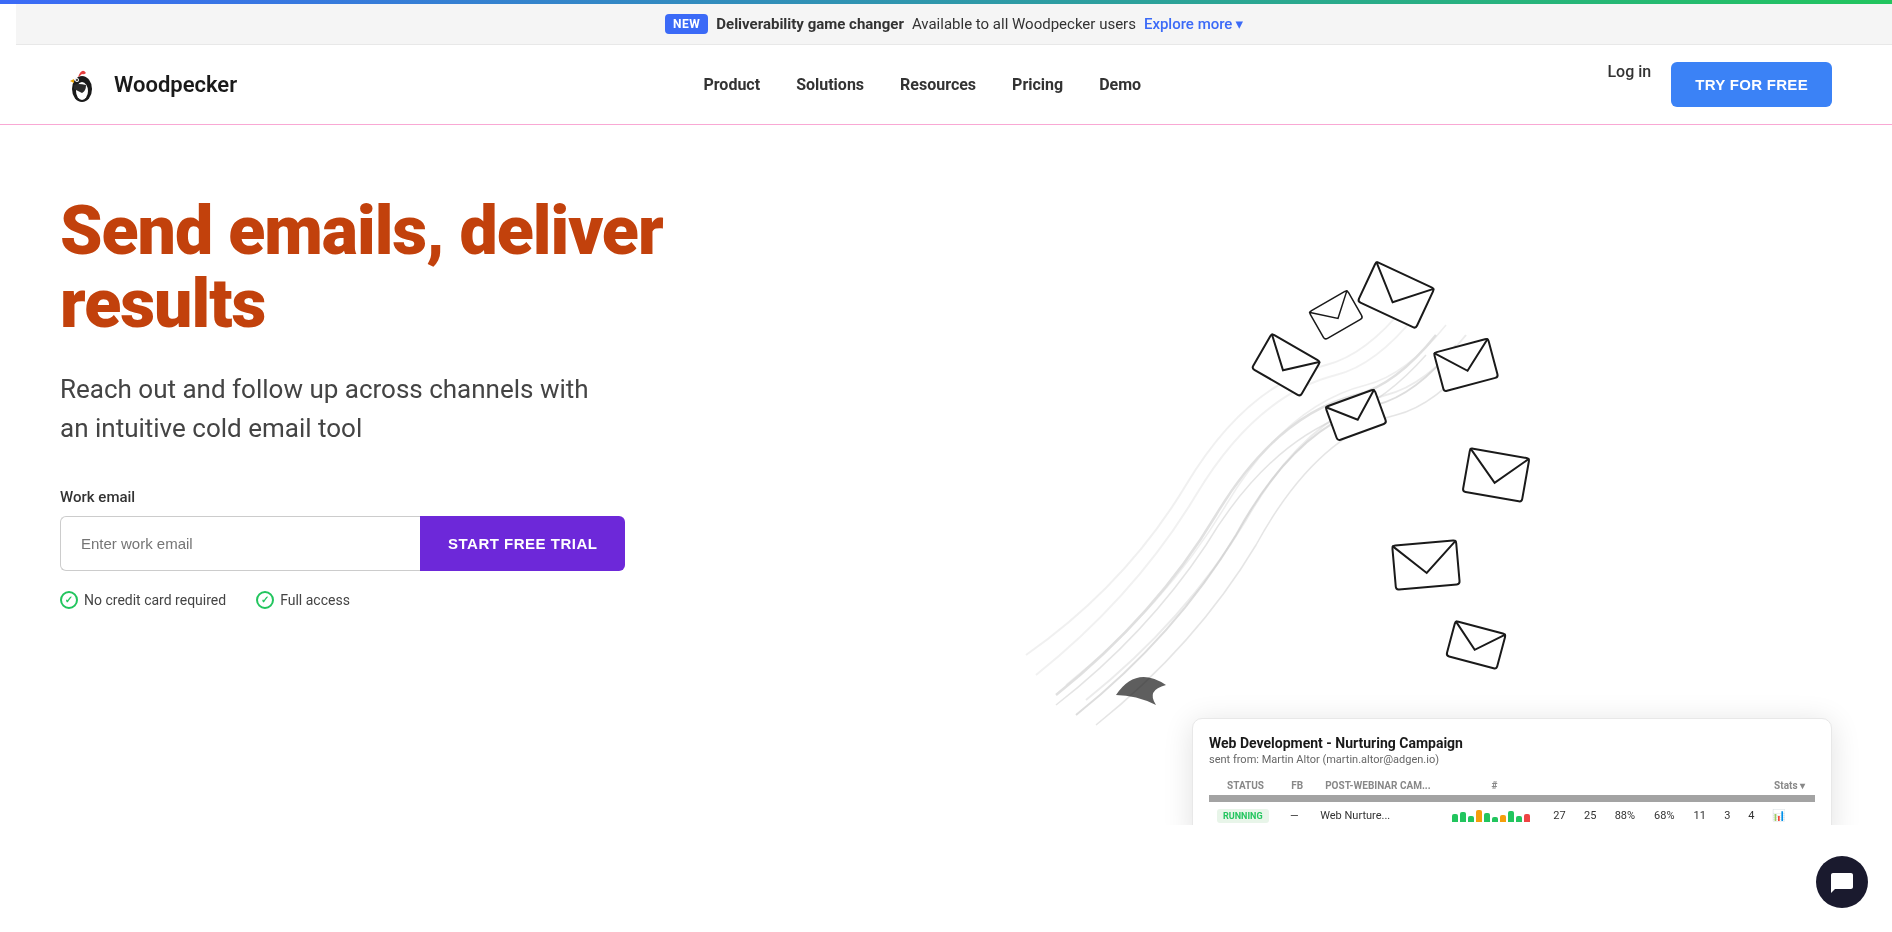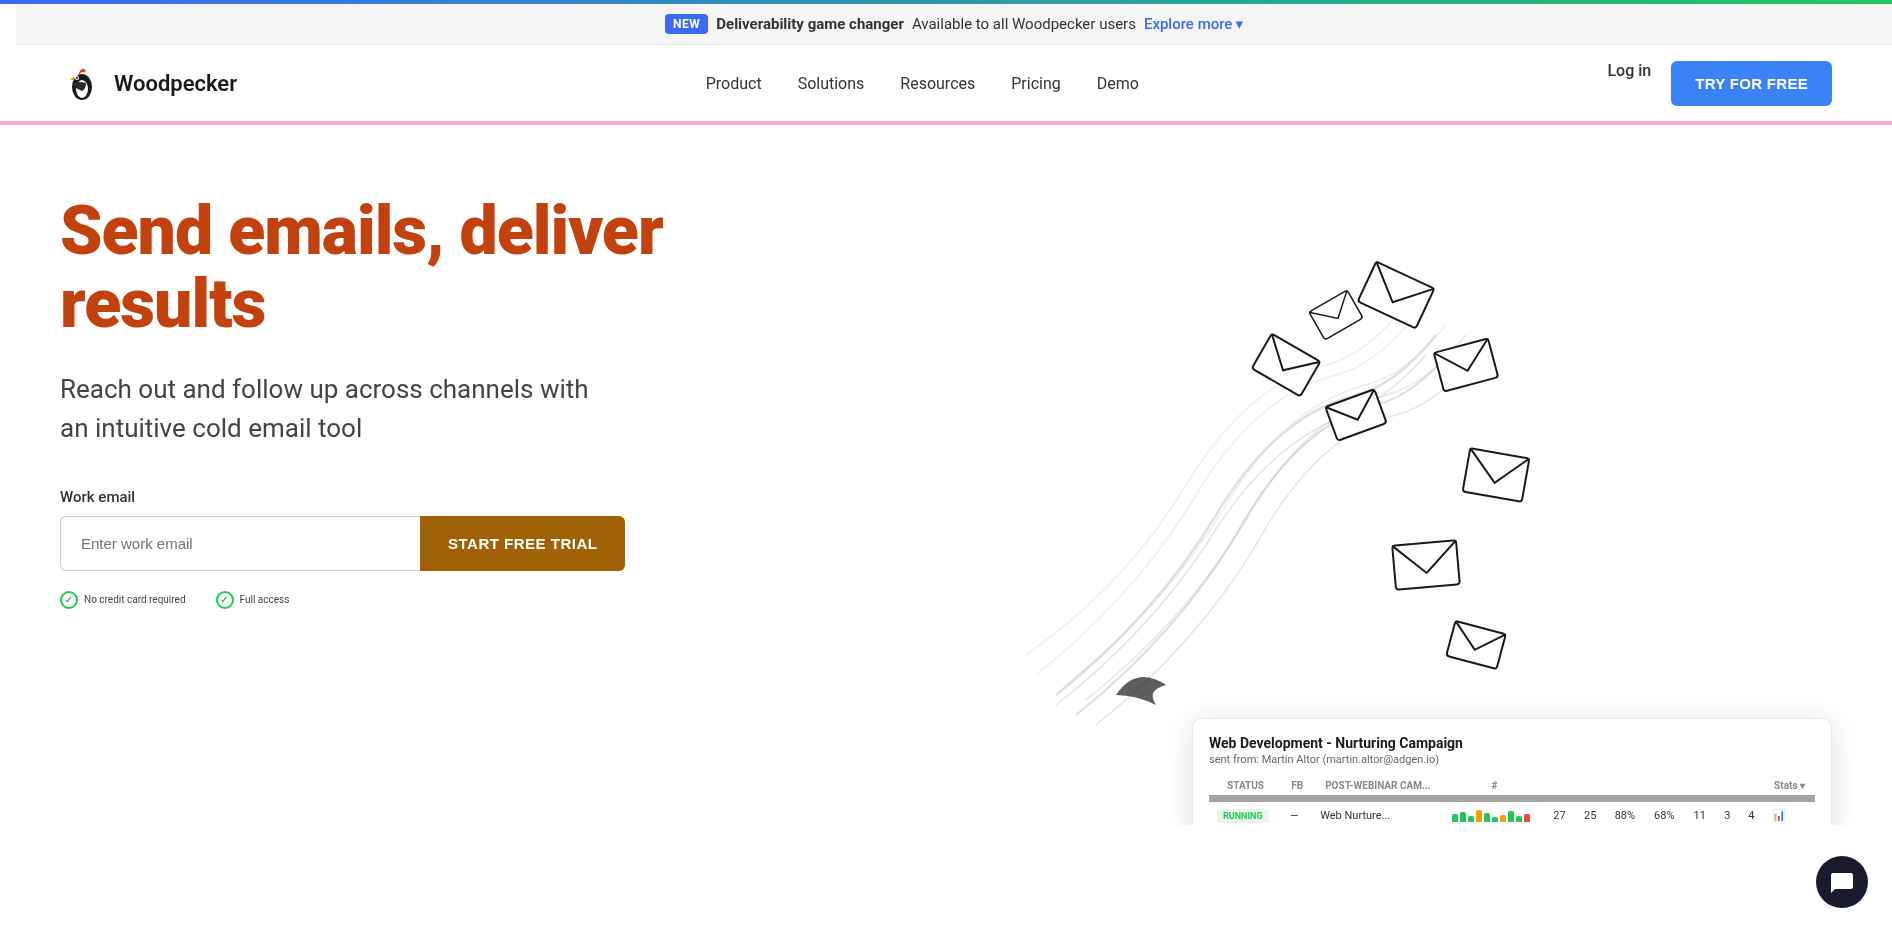--- a/index.html
+++ b/index.html
@@ -39,21 +39,21 @@
       gap: 3px;
     }
 
     
     .navbar {
       display: flex;
       align-items: center;
       justify-content: space-between;
       padding: 0 60px;
       height: 80px;
-      border-bottom: 4px solid #f9a8d4;
+      border-bottom: 1px solid #f9a8d4;
       background: #fff;
     }
     .logo {
       display: flex;
       align-items: center;
       gap: 10px;
       text-decoration: none;
       color: #1a1a1a;
     }
     .logo-icon {
@@ -68,21 +68,21 @@
     .nav-links {
       display: flex;
       align-items: center;
       gap: 36px;
       list-style: none;
     }
     .nav-links a {
       text-decoration: none;
       color: #333;
       font-size: 16px;
-      font-weight: 400;
+      font-weight: 700;
     }
     .nav-right {
       display: flex;
       align-items: flex-start;
       gap: 20px;
     }
     .login-link {
       text-decoration: none;
       color: #333;
       font-size: 16px;
@@ -151,41 +151,41 @@
       padding: 18px 20px;
       border: 1.5px solid #ccc;
       border-right: none;
       border-radius: 6px 0 0 6px;
       font-size: 15px;
       color: #999;
       outline: none;
       background: #fff;
     }
     .start-btn {
-      background: #a16207;
+      background: #6d28d9;
       color: #fff;
       border: none;
       padding: 18px 28px;
       border-radius: 0 6px 6px 0;
       font-size: 15px;
       font-weight: 700;
       cursor: pointer;
       letter-spacing: 0.5px;
       white-space: nowrap;
     }
     .trust-badges {
       display: flex;
       gap: 30px;
       align-items: center;
     }
     .trust-badge {
       display: flex;
       align-items: center;
       gap: 6px;
-      font-size: 10px;
+      font-size: 14px;
       color: #444;
     }
     .check-circle {
       width: 18px;
       height: 18px;
       border: 2px solid #22c55e;
       border-radius: 50%;
       display: flex;
       align-items: center;
       justify-content: center;

